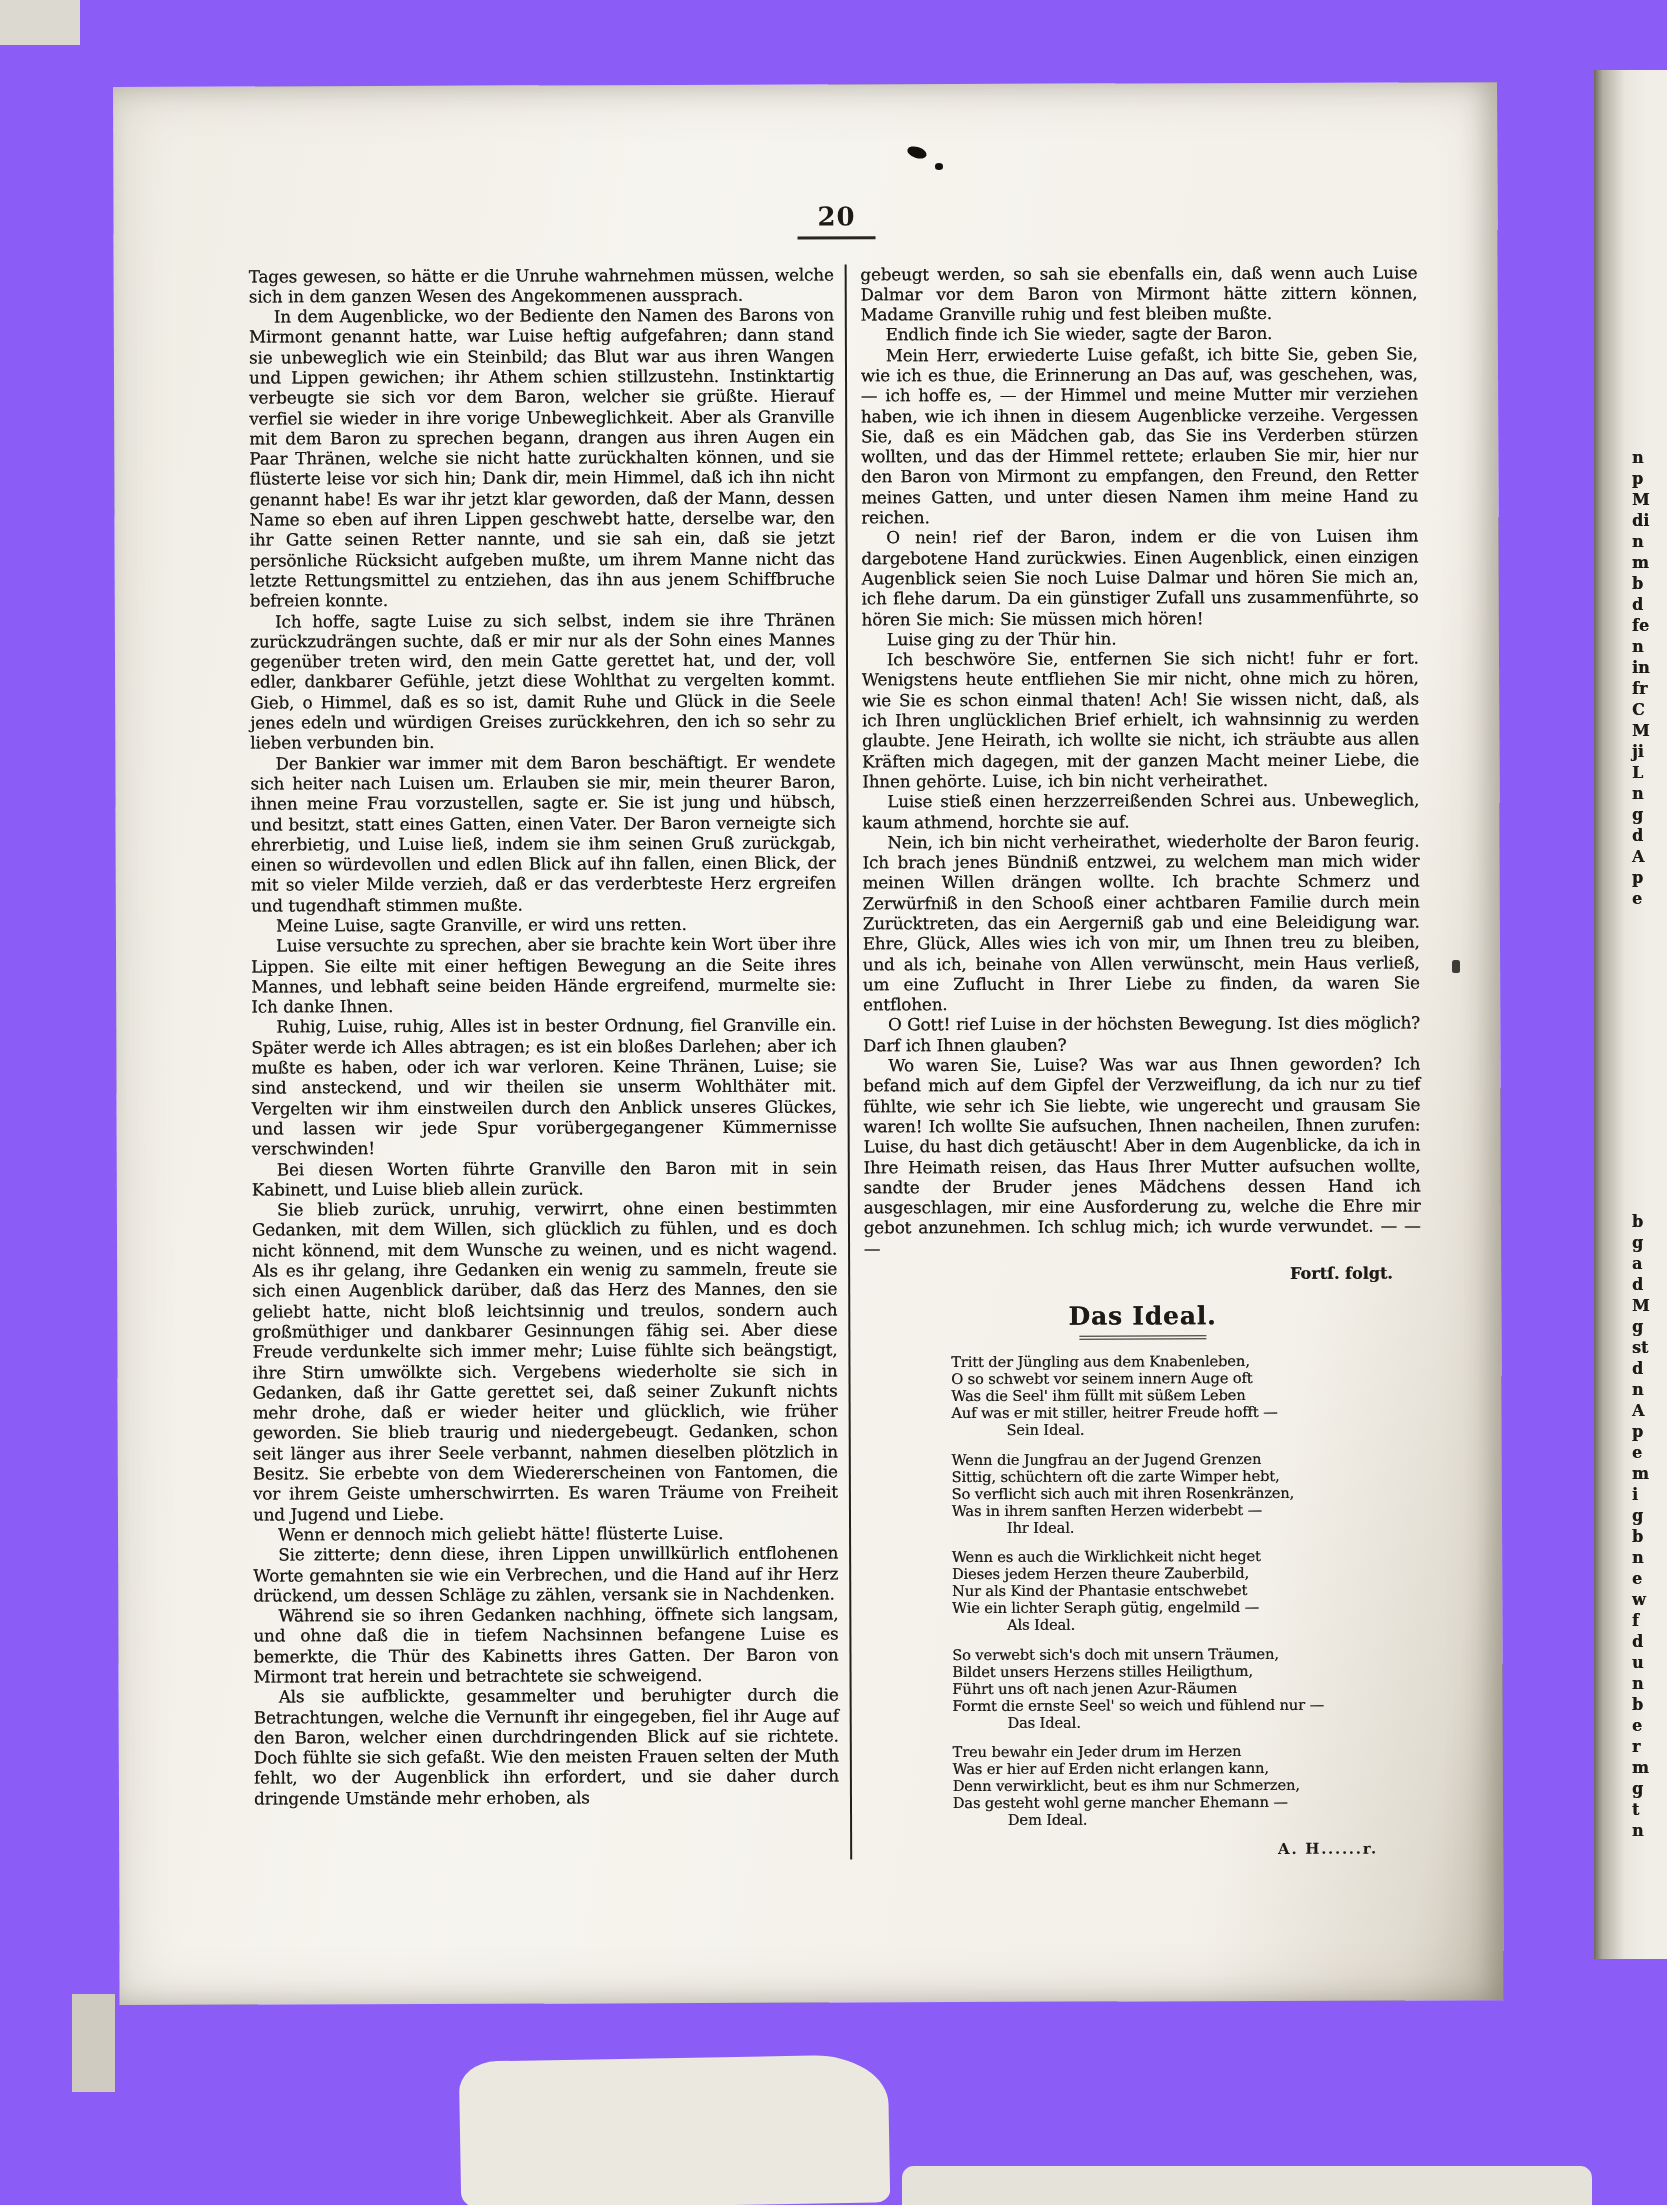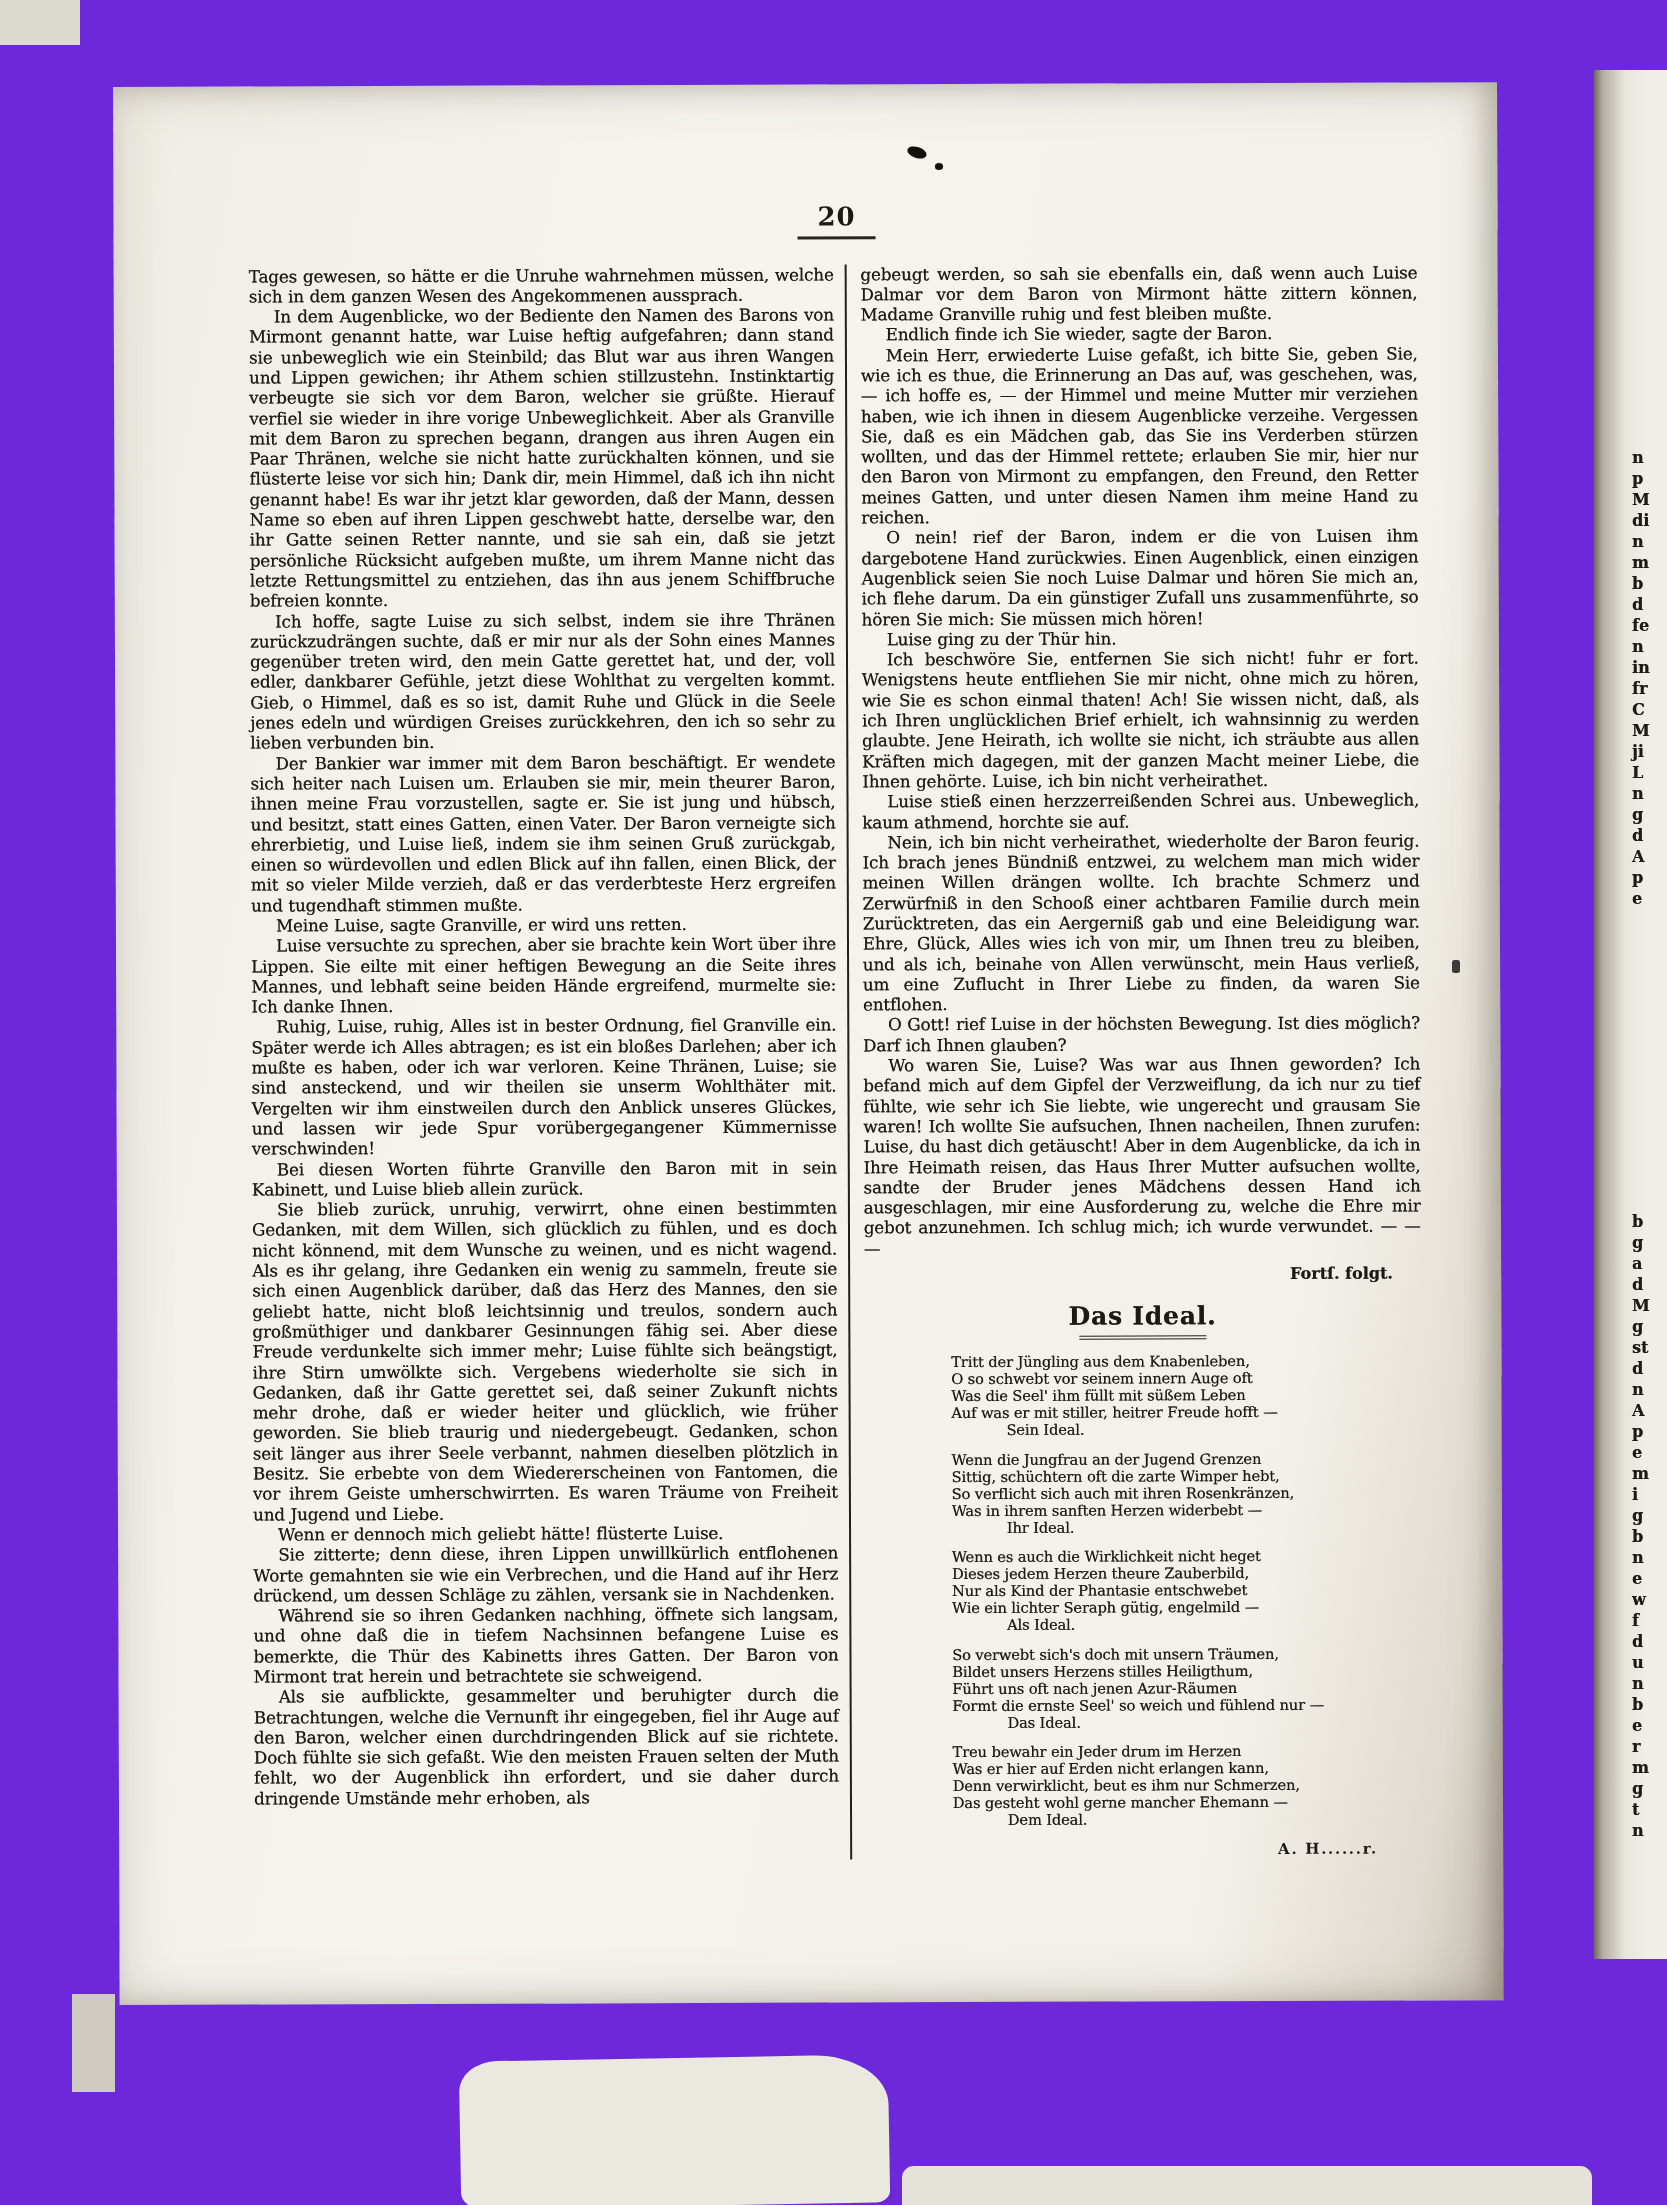--- a/index.html
+++ b/index.html
@@ -3,21 +3,21 @@
 <meta charset="utf-8">
 <style>
   html,body { margin:0; padding:0; }
   body {
     width:1667px; height:2205px;
     background:#070707;
     position:relative;
     overflow:hidden;
     font-family:"DejaVu Serif", serif;
   }
-  .scan { position:absolute; inset:0; background:#6d28d9; }
+  .scan { position:absolute; inset:0; background:#8b5cf6; }
 
   .corner-patch { position:absolute; left:0; top:0; width:80px; height:45px; background:#dcd9d1; }
 
   
   .page {
     position:absolute; left:113px; top:87px; width:1384px; height:1918px;
     background:linear-gradient(100deg,#f0ede5 0%, #f6f4ee 35%, #f3f0e9 82%, #e0dbd0 94%, #c3bdaf 100%);
     transform:rotate(-0.2deg); transform-origin:top left;
     box-shadow: inset 0 0 58px rgba(90,80,60,0.20), inset -11.7px 0 25px rgba(60,50,35,0.25);
   }

